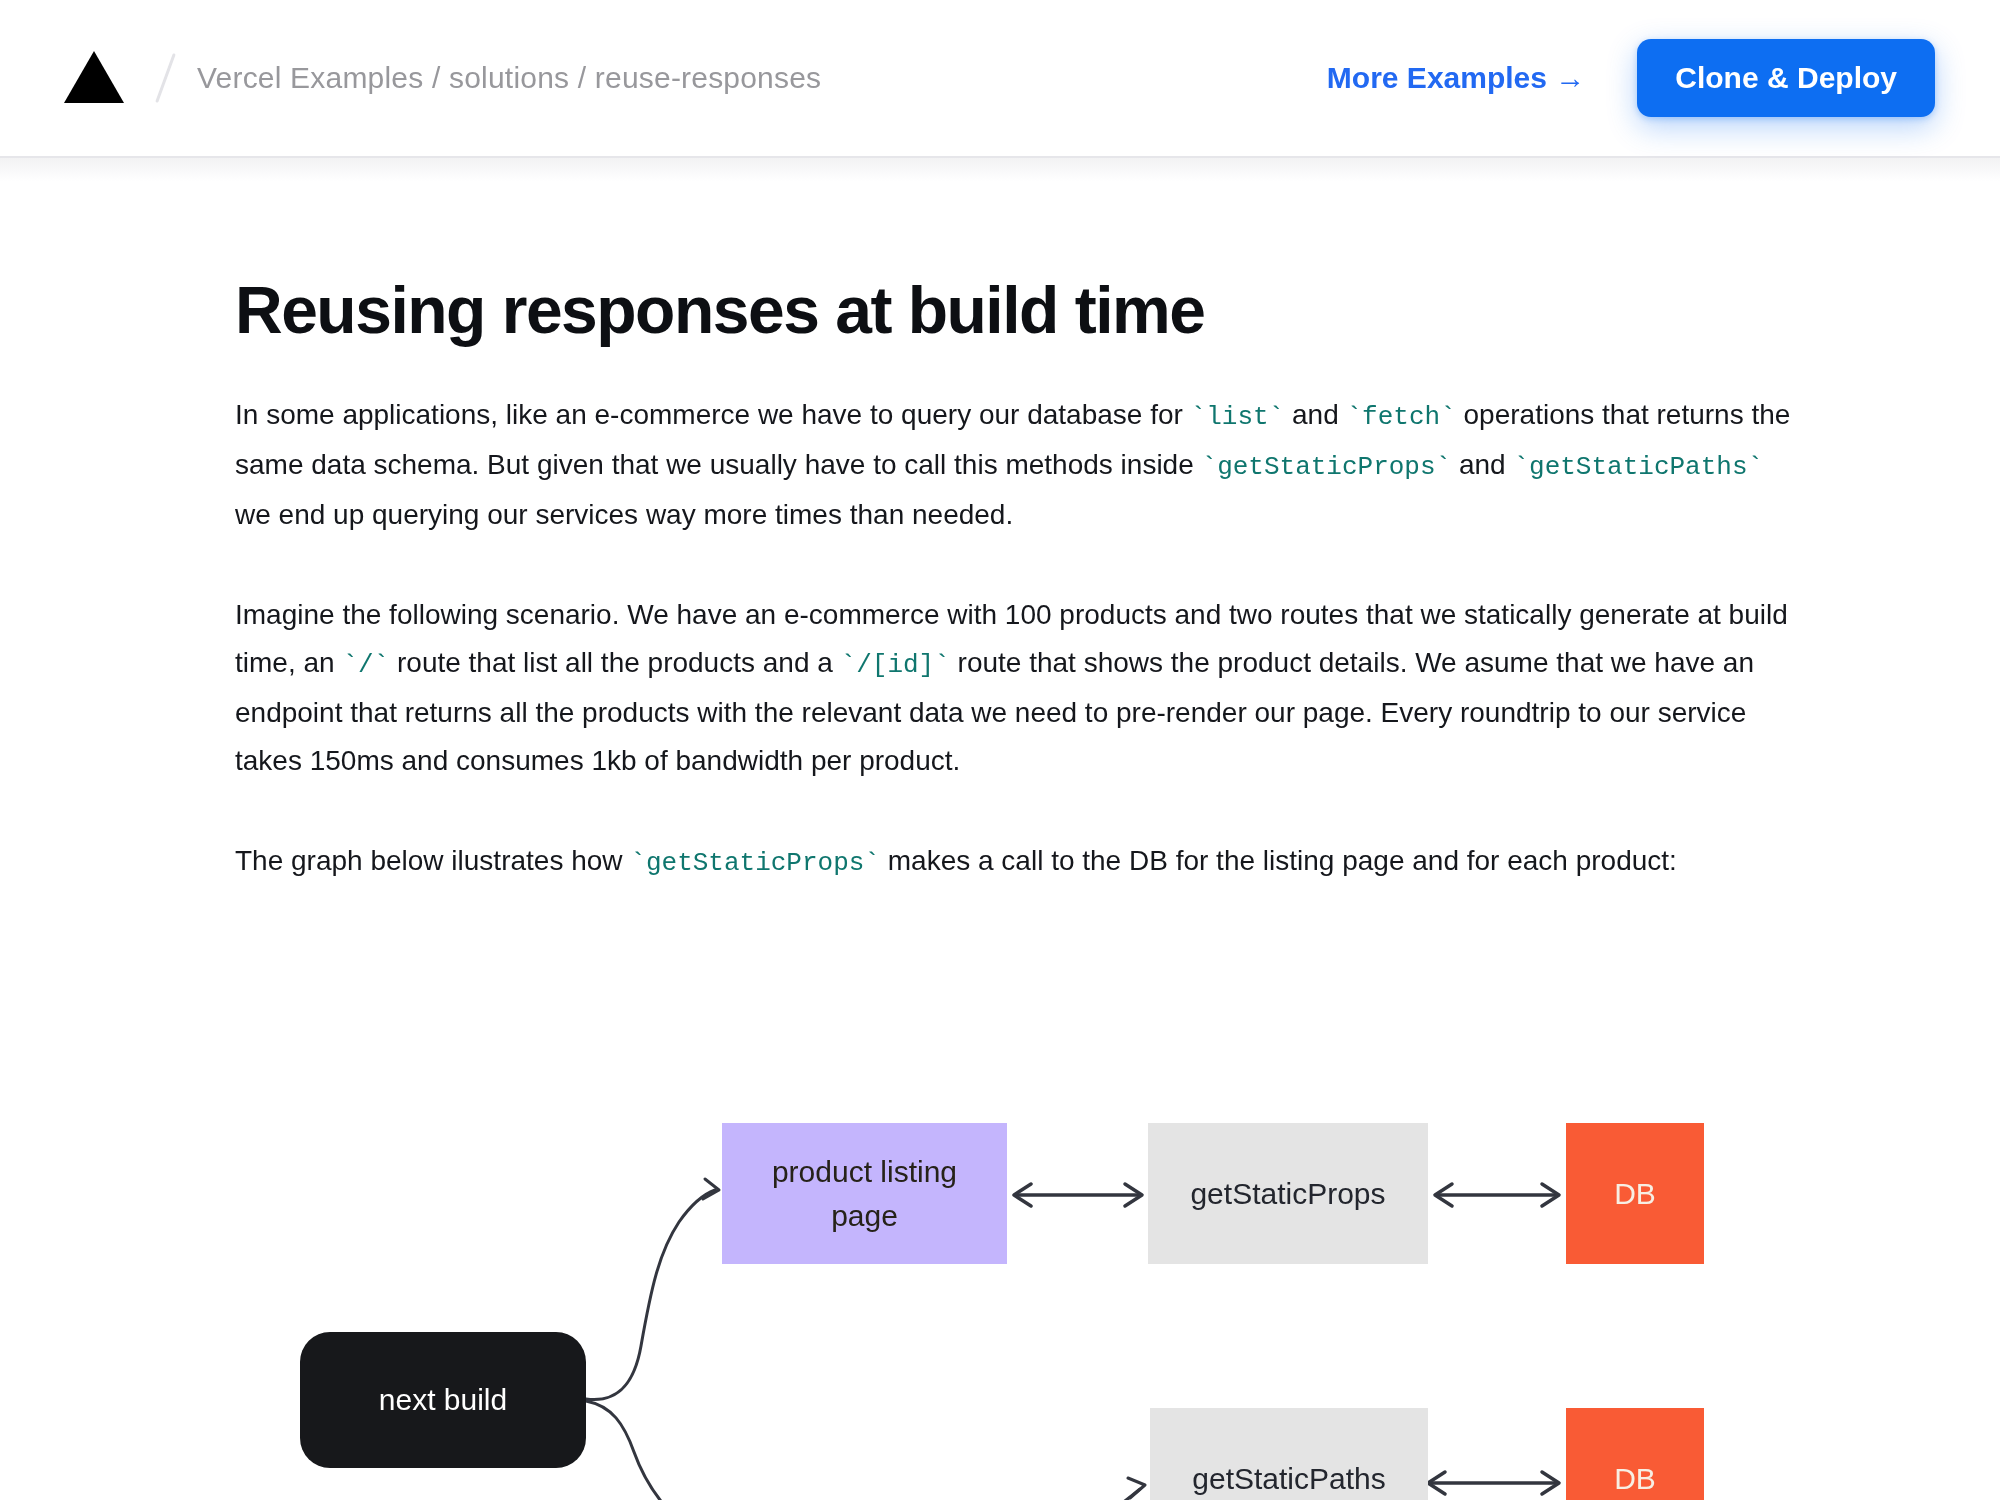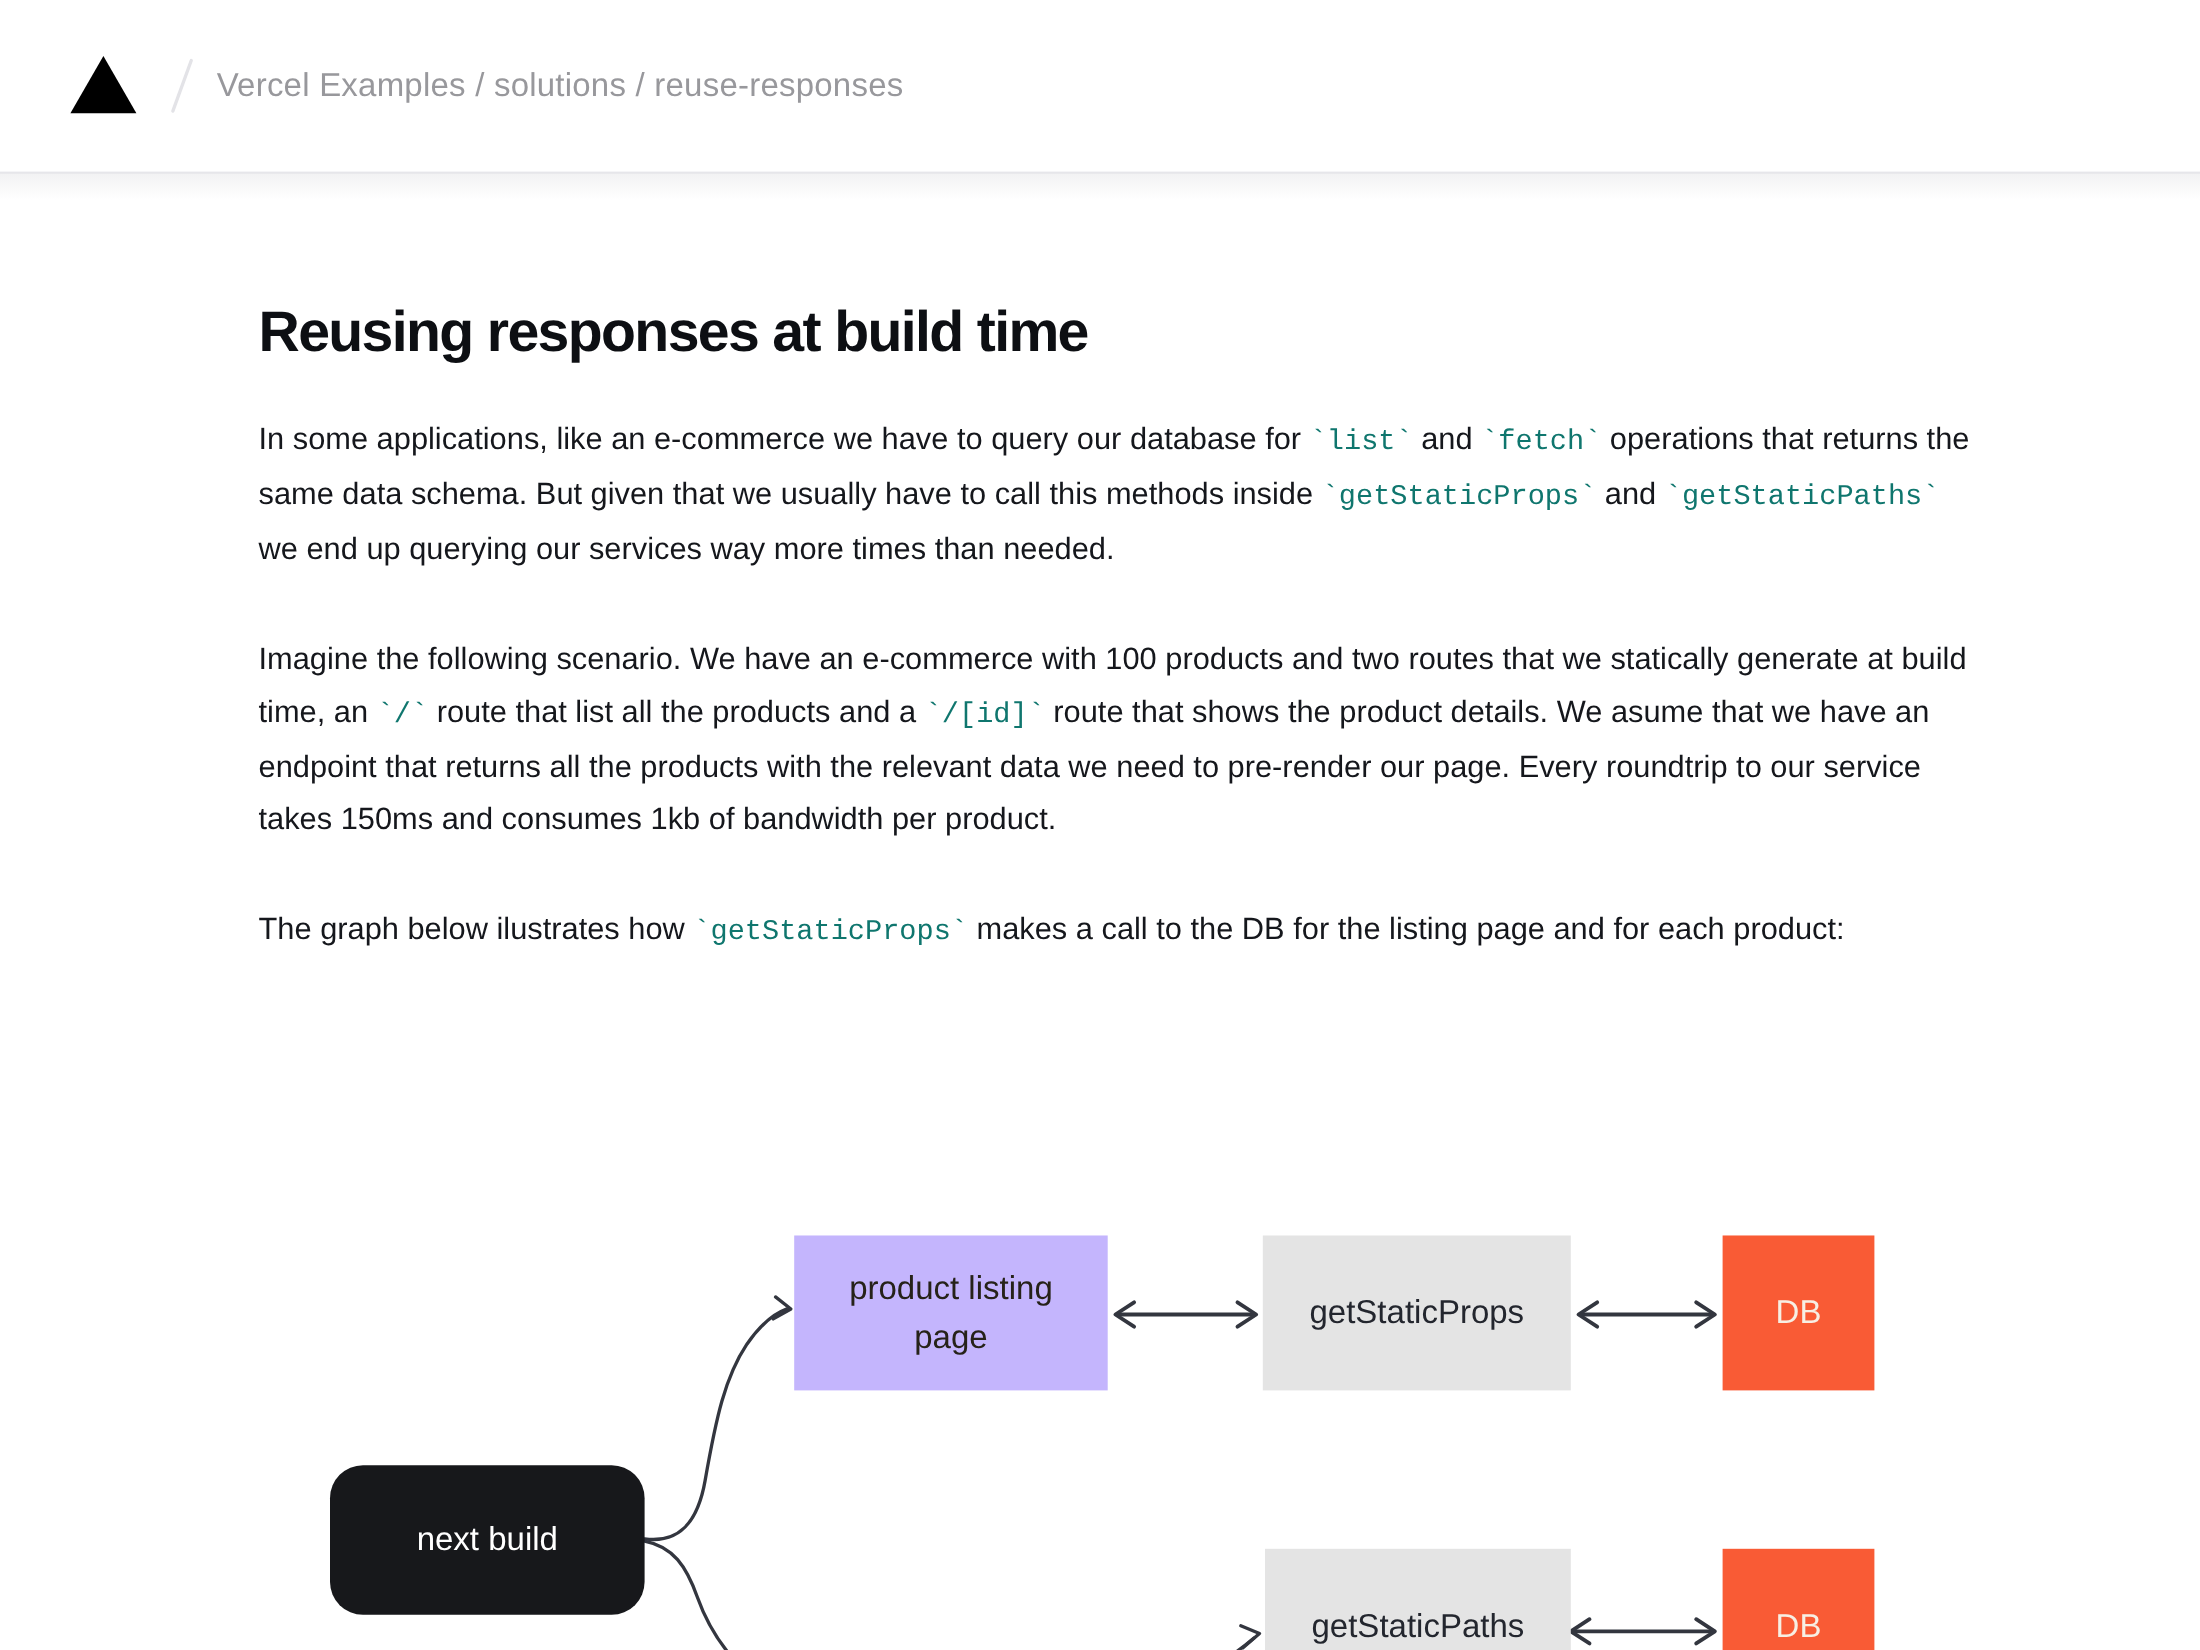--- a/index.html
+++ b/index.html
@@ -52,21 +52,21 @@
     font-family:"Liberation Sans", sans-serif;
     font-size:30px; font-weight:700; white-space:nowrap;
     border-radius:14px;
     box-shadow:0 10px 30px rgba(13,110,242,0.30), 0 2px 6px rgba(13,110,242,0.25);
   }
 
   
   .article { padding:0 200px 0 235px; }
   .page-title {
     margin:116px 0 44px 0;
-    font-size:52px; font-weight:700; letter-spacing:-1.5px;
+    font-size:66px; font-weight:700; letter-spacing:-1.5px;
     color:#0d0f13; line-height:1.1;
   }
   .article p {
     margin:0 0 52px 0;
     max-width:1565px;
     font-size:28px; line-height:48px; color:#15171c;
   }
   .inline-code {
     font-family:"Liberation Mono","DejaVu Sans Mono",monospace;
     font-size:26px; color:#0f766e;
@@ -90,20 +90,24 @@
   .node-orange-2{ left:1566px; top:285px; width:138px; height:141px; background:#f95b35; color:#f7efe4; }
   .diagram svg { position:absolute; left:0; top:0; pointer-events:none; }
 </style>
 </head>
 <body>
 
 <header class="header">
   <span class="logo-triangle"></span>
   <span class="crumb-divider"></span>
   <a class="breadcrumb">Vercel Examples / solutions / reuse-responses</a>
+  <div class="header-right">
+    <a class="more-link">More Examples →</a>
+    <button class="clone-btn">Clone &amp; Deploy</button>
+  </div>
 </header>
 
 <main class="article">
   <h1 class="page-title">Reusing responses at build time</h1>
   <p><span>In some applications, like an e-commerce we have to query our database for </span><code class="inline-code">`list`</code><span> and </span><code class="inline-code">`fetch`</code><span> operations that returns the same data schema. But given that we usually have to call this methods inside </span><code class="inline-code">`getStaticProps`</code><span> and </span><code class="inline-code">`getStaticPaths`</code><span> we end up querying our services way more times than needed.</span></p>
   <p><span>Imagine the following scenario. We have an e-commerce with 100 products and two routes that we statically generate at build time, an </span><code class="inline-code">`/`</code><span> route that list all the products and a </span><code class="inline-code">`/[id]`</code><span> route that shows the product details. We asume that we have an endpoint that returns all the products with the relevant data we need to pre-render our page. Every roundtrip to our service takes 150ms and consumes 1kb of bandwidth per product.</span></p>
   <p><span>The graph below ilustrates how </span><code class="inline-code">`getStaticProps`</code><span> makes a call to the DB for the listing page and for each product:</span></p>
 </main>
 
 <div class="diagram">

